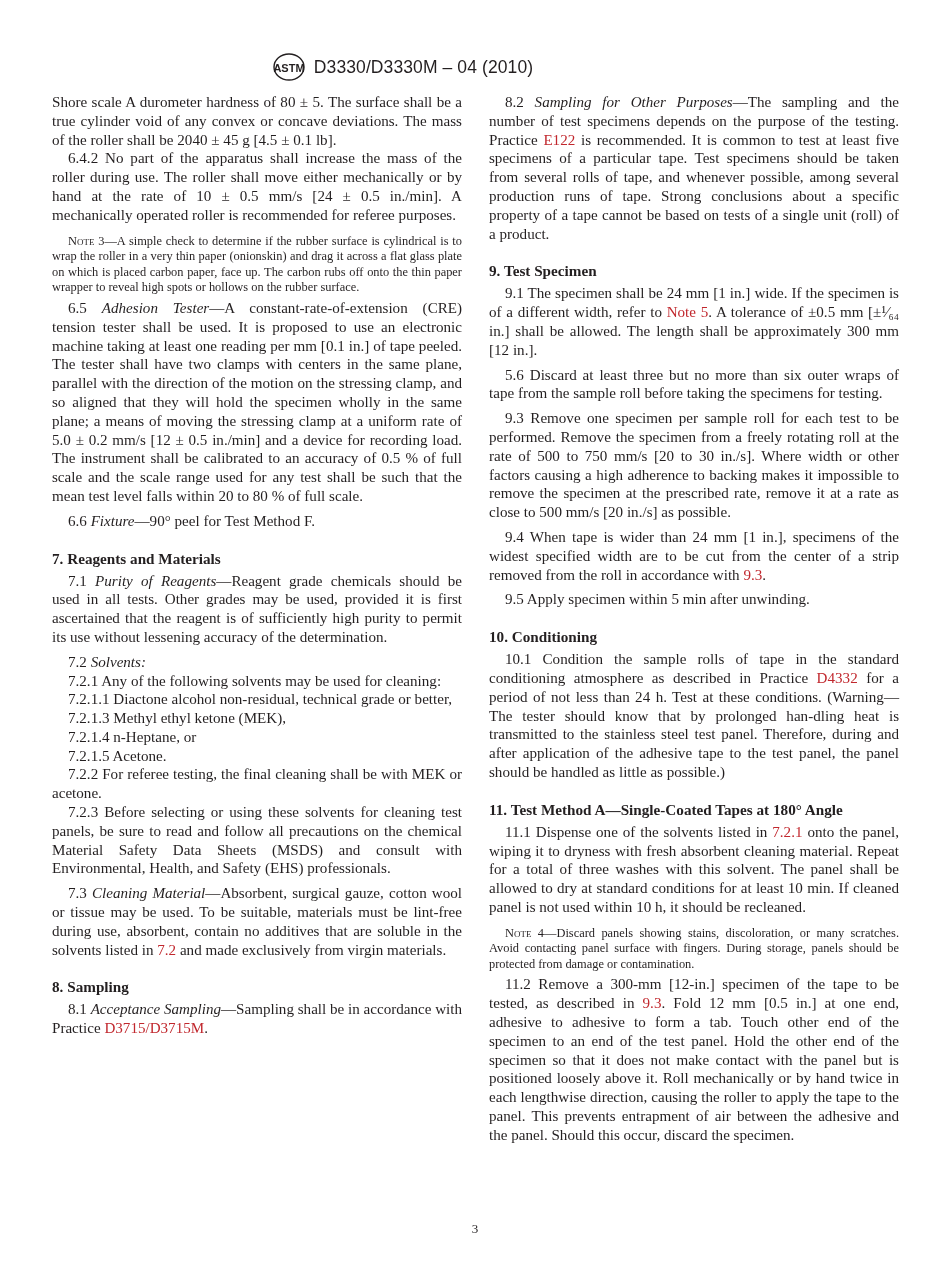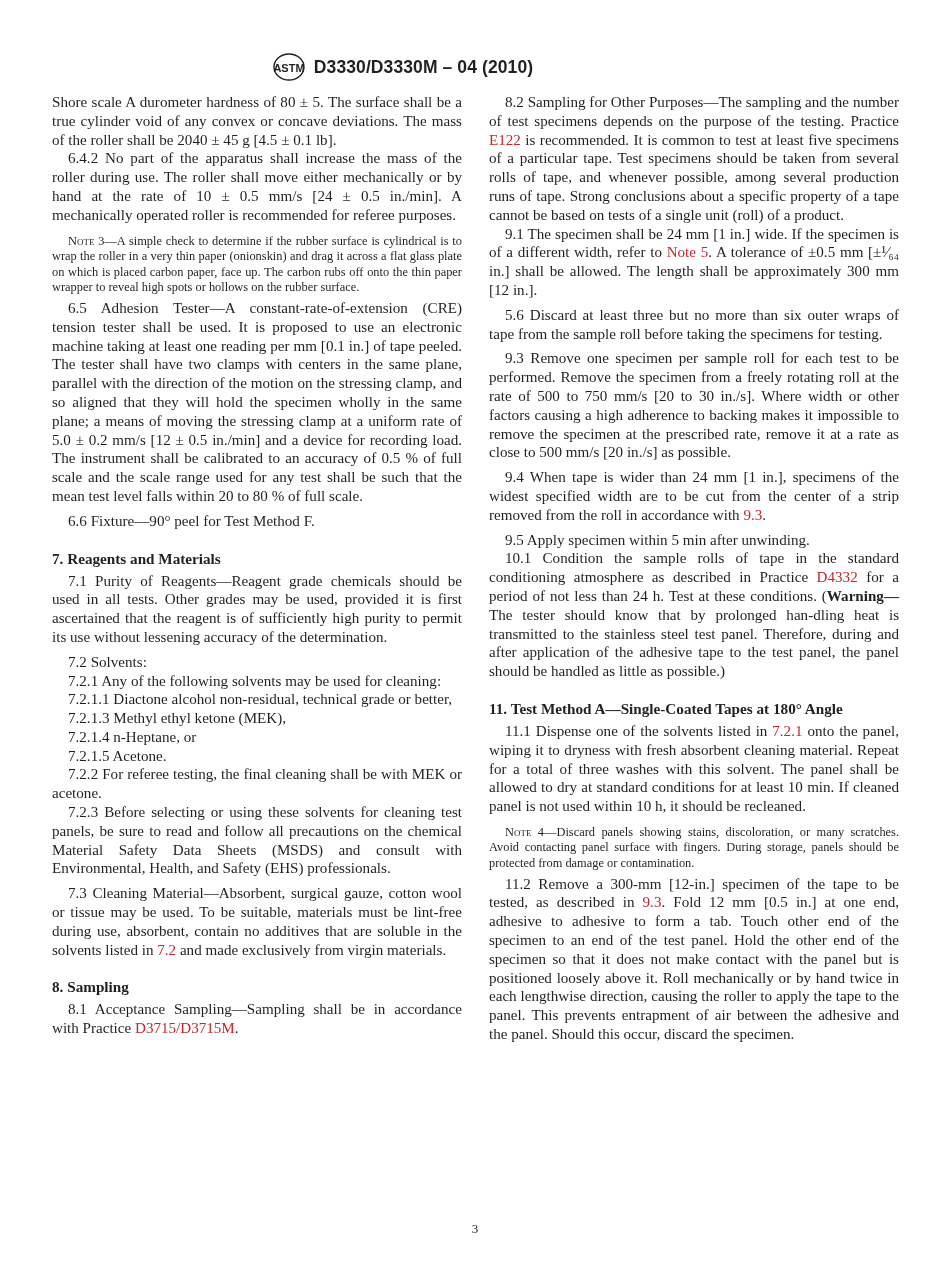--- a/index.html
+++ b/index.html
@@ -1,33 +1,33 @@
 <!DOCTYPE html>
 <html><head>
 <meta charset="utf-8">
 <style>
   html, body { margin: 0; padding: 0; background: #ffffff; }
   body { width: 950px; height: 1272px; position: relative; overflow: hidden;
          font-family: "Liberation Serif", "DejaVu Serif", serif; color: #231f20; }
   .header { position: absolute; top: 52px; left: 0; width: 805px; text-align: center; }
   .header-inner { display: inline-flex; align-items: center; gap: 8px; }
   .logo { width: 34px; height: 30px; display: inline-block; }
-  .doc-title { font-family: "Liberation Sans", "DejaVu Sans", sans-serif; font-weight: bold; font-size: 17.5px; letter-spacing: 0.1px; }
+  .doc-title { font-family: "Liberation Sans", "DejaVu Sans", sans-serif; font-weight: normal; font-size: 17.5px; letter-spacing: 0.1px; }
   .col { position: absolute; top: 93px; width: 410px; font-size: 15.1px; line-height: 18.8px; text-align: justify; }
   .col-left { left: 52px; }
   .col-right { left: 489px; }
   p { margin: 0; }
   .para { text-indent: 16px; }
   .gap { margin-top: 6px; }
   .note { font-size: 12.4px; line-height: 15.6px; text-indent: 16px; margin-top: 9px; margin-bottom: 3px; }
   .note-label { font-variant: small-caps; }
   h2 { font-size: 15.2px; font-weight: bold; margin: 18px 0 4px 0; line-height: 19px; text-align: left; }
   .link { color: #c1272d; }
-  .em { }
-  .b { font-weight: bold; }
+  .em { font-style: italic; }
+  .b { font-weight: normal; }
   .list-item { text-indent: 16px; text-align: left; }
   .page-number { position: absolute; top: 1221px; left: 0; width: 950px; text-align: center; font-size: 13px; color: #231f20; }
 </style>
 </head>
 <body>
 
 <div class="header">
   <div class="header-inner">
     <svg class="logo" viewBox="0 0 34 30">
       <ellipse cx="17" cy="15" rx="15" ry="13" fill="none" stroke="#231f20" stroke-width="1.4"></ellipse>
@@ -56,26 +56,28 @@
   <p class="para">7.2.3 Before selecting or using these solvents for cleaning test panels, be sure to read and follow all precautions on the chemical Material Safety Data Sheets (MSDS) and consult with Environmental, Health, and Safety (EHS) professionals.</p>
   <p class="para gap"><span>7.3 </span><span class="em">Cleaning Material</span><span>—Absorbent, surgical gauze, cotton wool or tissue may be used. To be suitable, materials must be lint-free during use, absorbent, contain no additives that are soluble in the solvents listed in </span><span class="link">7.2</span><span> and made exclusively from virgin materials.</span></p>
 
   <h2>8.  Sampling</h2>
   <p class="para"><span>8.1 </span><span class="em">Acceptance Sampling</span><span>—Sampling shall be in accordance with Practice </span><span class="link">D3715/D3715M</span><span>.</span></p>
 </div>
 
 <div class="col col-right">
   <p class="para"><span>8.2 </span><span class="em">Sampling for Other Purposes</span><span>—The sampling and the number of test specimens depends on the purpose of the testing. Practice </span><span class="link">E122</span><span> is recommended. It is common to test at least five specimens of a particular tape. Test specimens should be taken from several rolls of tape, and whenever possible, among several production runs of tape. Strong conclusions about a specific property of a tape cannot be based on tests of a single unit (roll) of a product.</span></p>
 
+  <h2>9.  Test Specimen</h2>
   <p class="para"><span>9.1 The specimen shall be 24 mm [1 in.] wide. If the specimen is of a different width, refer to </span><span class="link">Note 5</span><span>. A tolerance of ±0.5 mm [±¹⁄₆₄ in.] shall be allowed. The length shall be approximately 300 mm [12 in.].</span></p>
   <p class="para gap">5.6 Discard at least three but no more than six outer wraps of tape from the sample roll before taking the specimens for testing.</p>
   <p class="para gap">9.3 Remove one specimen per sample roll for each test to be performed. Remove the specimen from a freely rotating roll at the rate of 500 to 750 mm/s [20 to 30 in./s]. Where width or other factors causing a high adherence to backing makes it impossible to remove the specimen at the prescribed rate, remove it at a rate as close to 500 mm/s [20 in./s] as possible.</p>
   <p class="para gap"><span>9.4 When tape is wider than 24 mm [1 in.], specimens of the widest specified width are to be cut from the center of a strip removed from the roll in accordance with </span><span class="link">9.3</span><span>.</span></p>
   <p class="para gap">9.5 Apply specimen within 5 min after unwinding.</p>
 
+  <h2>10.  Conditioning</h2>
   <p class="para"><span>10.1 Condition the sample rolls of tape in the standard conditioning atmosphere as described in Practice </span><span class="link">D4332</span><span> for a period of not less than 24 h. Test at these conditions. (</span><span class="b">Warning—</span><span>The tester should know that by prolonged han-dling heat is transmitted to the stainless steel test panel. Therefore, during and after application of the adhesive tape to the test panel, the panel should be handled as little as possible.)</span></p>
 
   <h2>11.  Test Method A—Single-Coated Tapes at 180° Angle</h2>
   <p class="para"><span>11.1 Dispense one of the solvents listed in </span><span class="link">7.2.1</span><span> onto the panel, wiping it to dryness with fresh absorbent cleaning material. Repeat for a total of three washes with this solvent. The panel shall be allowed to dry at standard conditions for at least 10 min. If cleaned panel is not used within 10 h, it should be recleaned.</span></p>
   <p class="note"><span class="note-label">Note</span><span> 4—Discard panels showing stains, discoloration, or many scratches. Avoid contacting panel surface with fingers. During storage, panels should be protected from damage or contamination.</span></p>
   <p class="para"><span>11.2 Remove a 300-mm [12-in.] specimen of the tape to be tested, as described in </span><span class="link">9.3</span><span>. Fold 12 mm [0.5 in.] at one end, adhesive to adhesive to form a tab. Touch other end of the specimen to an end of the test panel. Hold the other end of the specimen so that it does not make contact with the panel but is positioned loosely above it. Roll mechanically or by hand twice in each lengthwise direction, causing the roller to apply the tape to the panel. This prevents entrapment of air between the adhesive and the panel. Should this occur, discard the specimen.</span></p>
 </div>
 
 <div class="page-number">3</div>
 

